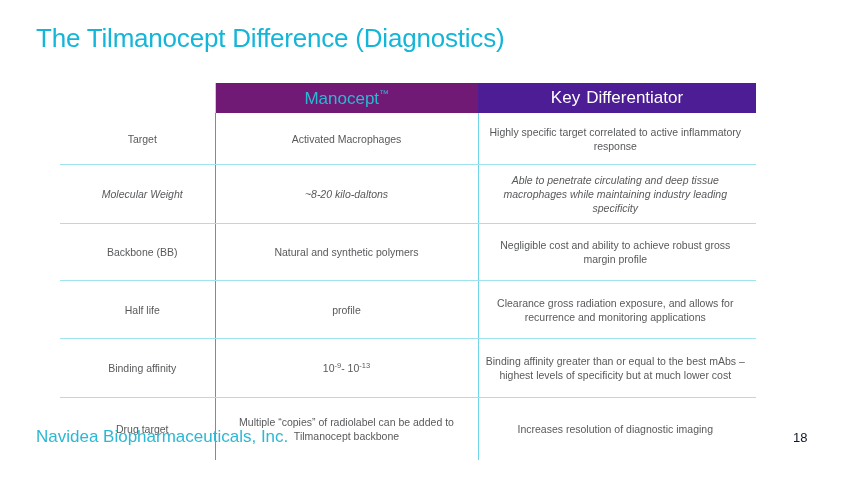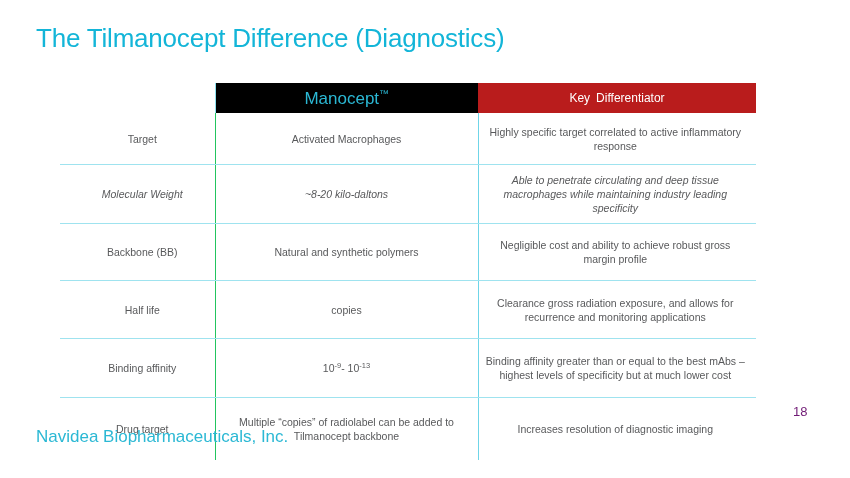--- a/index.html
+++ b/index.html
@@ -51,30 +51,30 @@
     padding: 0;
     font-weight: 400;
     vertical-align: middle;
     height: 30px;
   }
   th.h-blank {
     background: #ffffff;
     border: none;
   }
   th.h-mano {
-    background: #000000;
+    background: #701a75;
     color: #2BB8D4;
     font-size: 17px;
     text-align: center;
     border-left: 1px solid #8FE2F0;
   }
   th.h-key {
-    background: #b91c1c;
+    background: #4c1d95;
     color: #ffffff;
-    font-size: 12px;
+    font-size: 17px;
     text-align: center;
   }
   .tm {
     font-size: 10px;
     vertical-align: super;
     letter-spacing: 0;
   }
   .kd-gap { display: inline-block; width: 6px; }
 
   
@@ -119,23 +119,23 @@
   .footer-company {
     position: absolute;
     left: 36px;
     top: 427px;
     font-size: 17px;
     color: #2BB8D4;
   }
   .page-number {
     position: absolute;
     left: 793px;
-    top: 404px;
+    top: 430px;
     font-size: 13px;
-    color: #701a75;
+    color: #0f172a;
   }
 </style>
 </head>
 <body>
 
 <div class="slide-title">The Tilmanocept Difference (Diagnostics)</div>
 
 <div class="table-wrap">
   <table class="diff-table">
     <colgroup>
@@ -161,21 +161,21 @@
         <td class="cell-mano">~8-20 kilo-daltons</td>
         <td class="cell-key">Able to penetrate circulating and deep tissue macrophages while maintaining industry leading specificity</td>
       </tr>
       <tr class="r2">
         <td class="cell-label">Backbone (BB)</td>
         <td class="cell-mano">Natural and synthetic polymers</td>
         <td class="cell-key">Negligible cost and ability to achieve robust gross margin profile</td>
       </tr>
       <tr class="r3">
         <td class="cell-label">Half life</td>
-        <td class="cell-mano">copies</td>
+        <td class="cell-mano">profile</td>
         <td class="cell-key">Clearance gross radiation exposure, and allows for recurrence and monitoring applications</td>
       </tr>
       <tr class="r4">
         <td class="cell-label">Binding affinity</td>
         <td class="cell-mano"><span>10</span><sup>-9</sup><span>- 10</span><sup>-13</sup></td>
         <td class="cell-key">Binding affinity greater than or equal to the best mAbs – highest levels of specificity but at much lower cost</td>
       </tr>
       <tr class="r5">
         <td class="cell-label">Drug target</td>
         <td class="cell-mano">Multiple “copies” of radiolabel can be added to Tilmanocept backbone</td>

